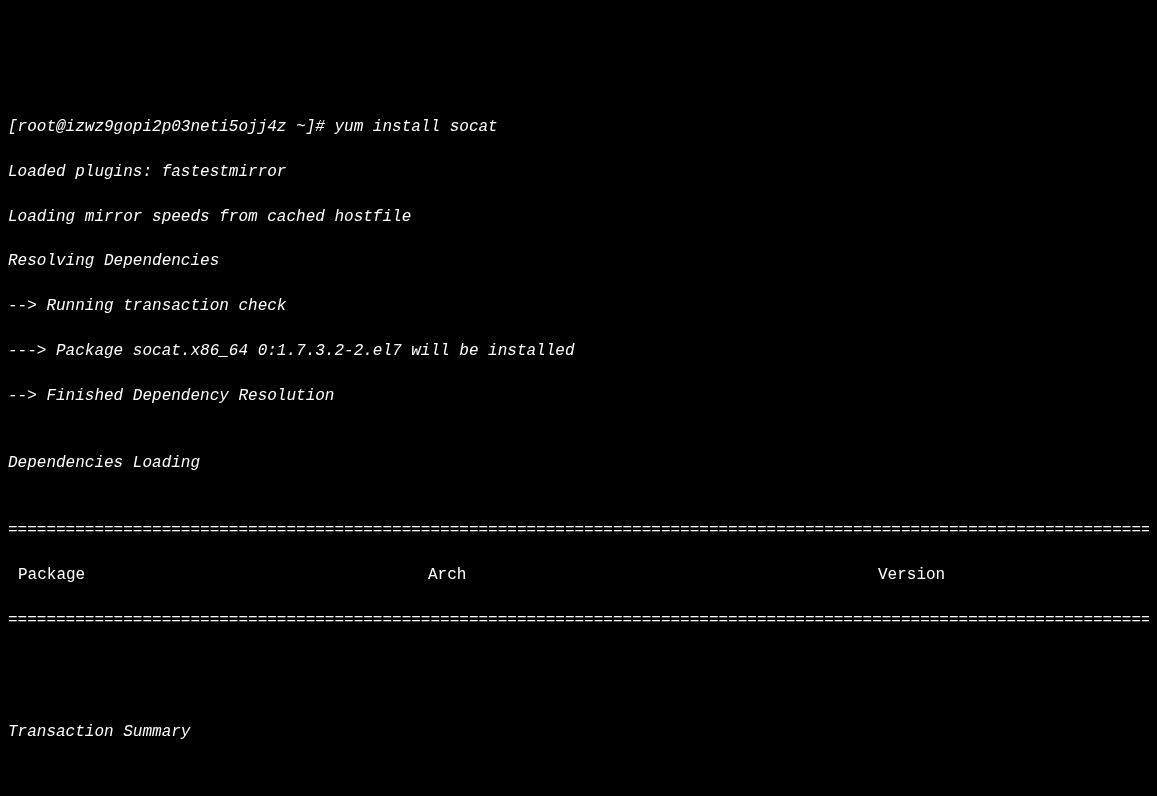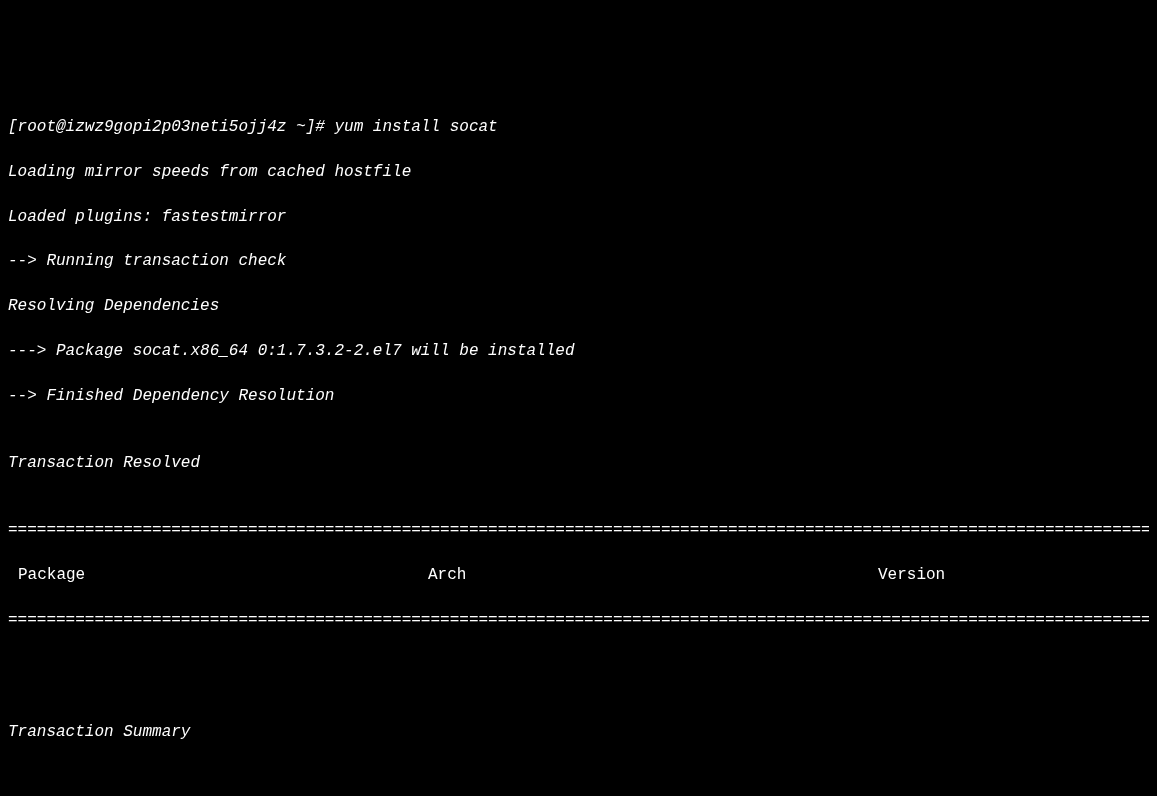--- a/index.html
+++ b/index.html
@@ -45,28 +45,28 @@
       padding-left: 10px;
     }
   </style>
 </head>
 <body>
 
 
 
 <div>
 <span class="terminal-line"><span>[root@izwz9gopi2p03neti5ojj4z ~]# </span><span>yum install socat</span></span>
+<span class="terminal-line">Loaded plugins: fastestmirror</span>
 <span class="terminal-line">Loading mirror speeds from cached hostfile</span>
-<span class="terminal-line">Loaded plugins: fastestmirror</span>
+<span class="terminal-line">Resolving Dependencies</span>
 <span class="terminal-line">--&gt; Running transaction check</span>
-<span class="terminal-line">Resolving Dependencies</span>
 <span class="terminal-line">---&gt; Package socat.x86_64 0:1.7.3.2-2.el7 will be installed</span>
 <span class="terminal-line">--&gt; Finished Dependency Resolution</span>
 <span class="terminal-line"></span>
-<span class="terminal-line">Transaction Resolved</span>
+<span class="terminal-line">Dependencies Loading</span>
 <span class="terminal-line"></span>
 <span class="terminal-line divider-line">========================================================================================================================</span>
 <div class="table-row header-row"><span class="col-package">Package</span><span class="col-arch">Arch</span><span class="col-version">Version</span></div>
 <span class="terminal-line divider-line">========================================================================================================================</span>
 <div class="table-row"></div>
 <span class="terminal-line"> </span>
 <span class="terminal-line">Transaction Summary</span>
 
 
 <span class="terminal-line"></span>

